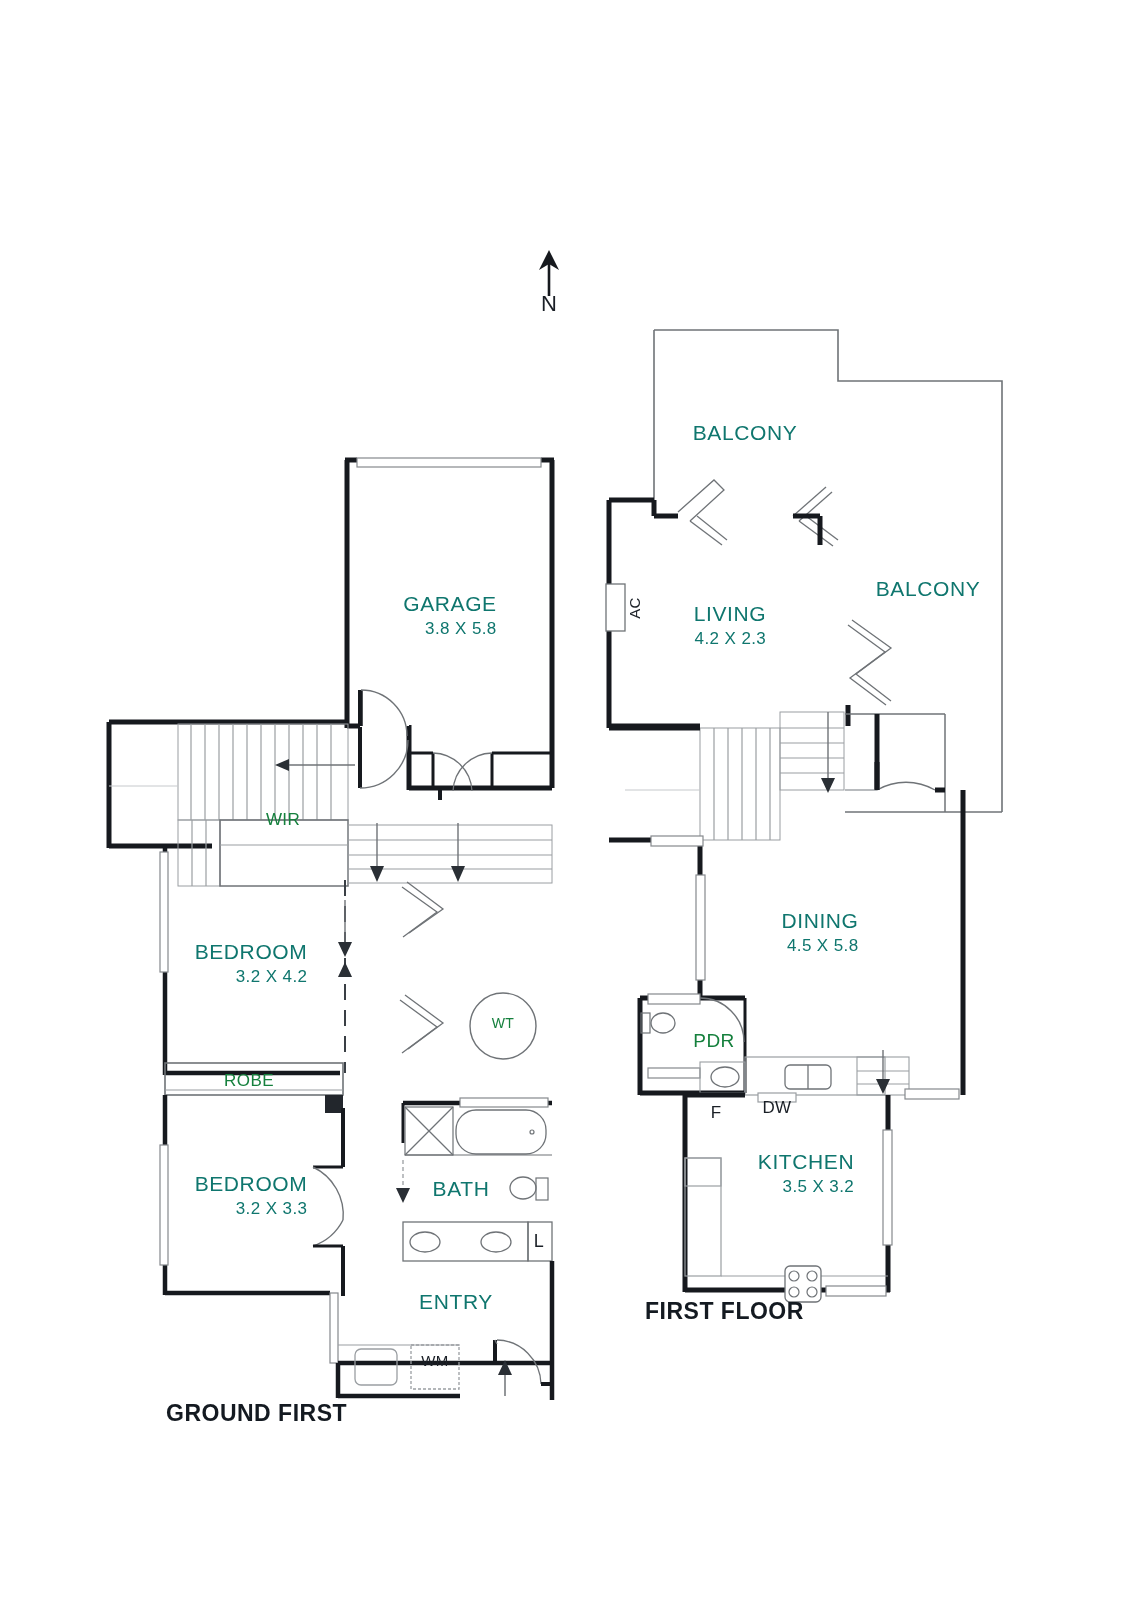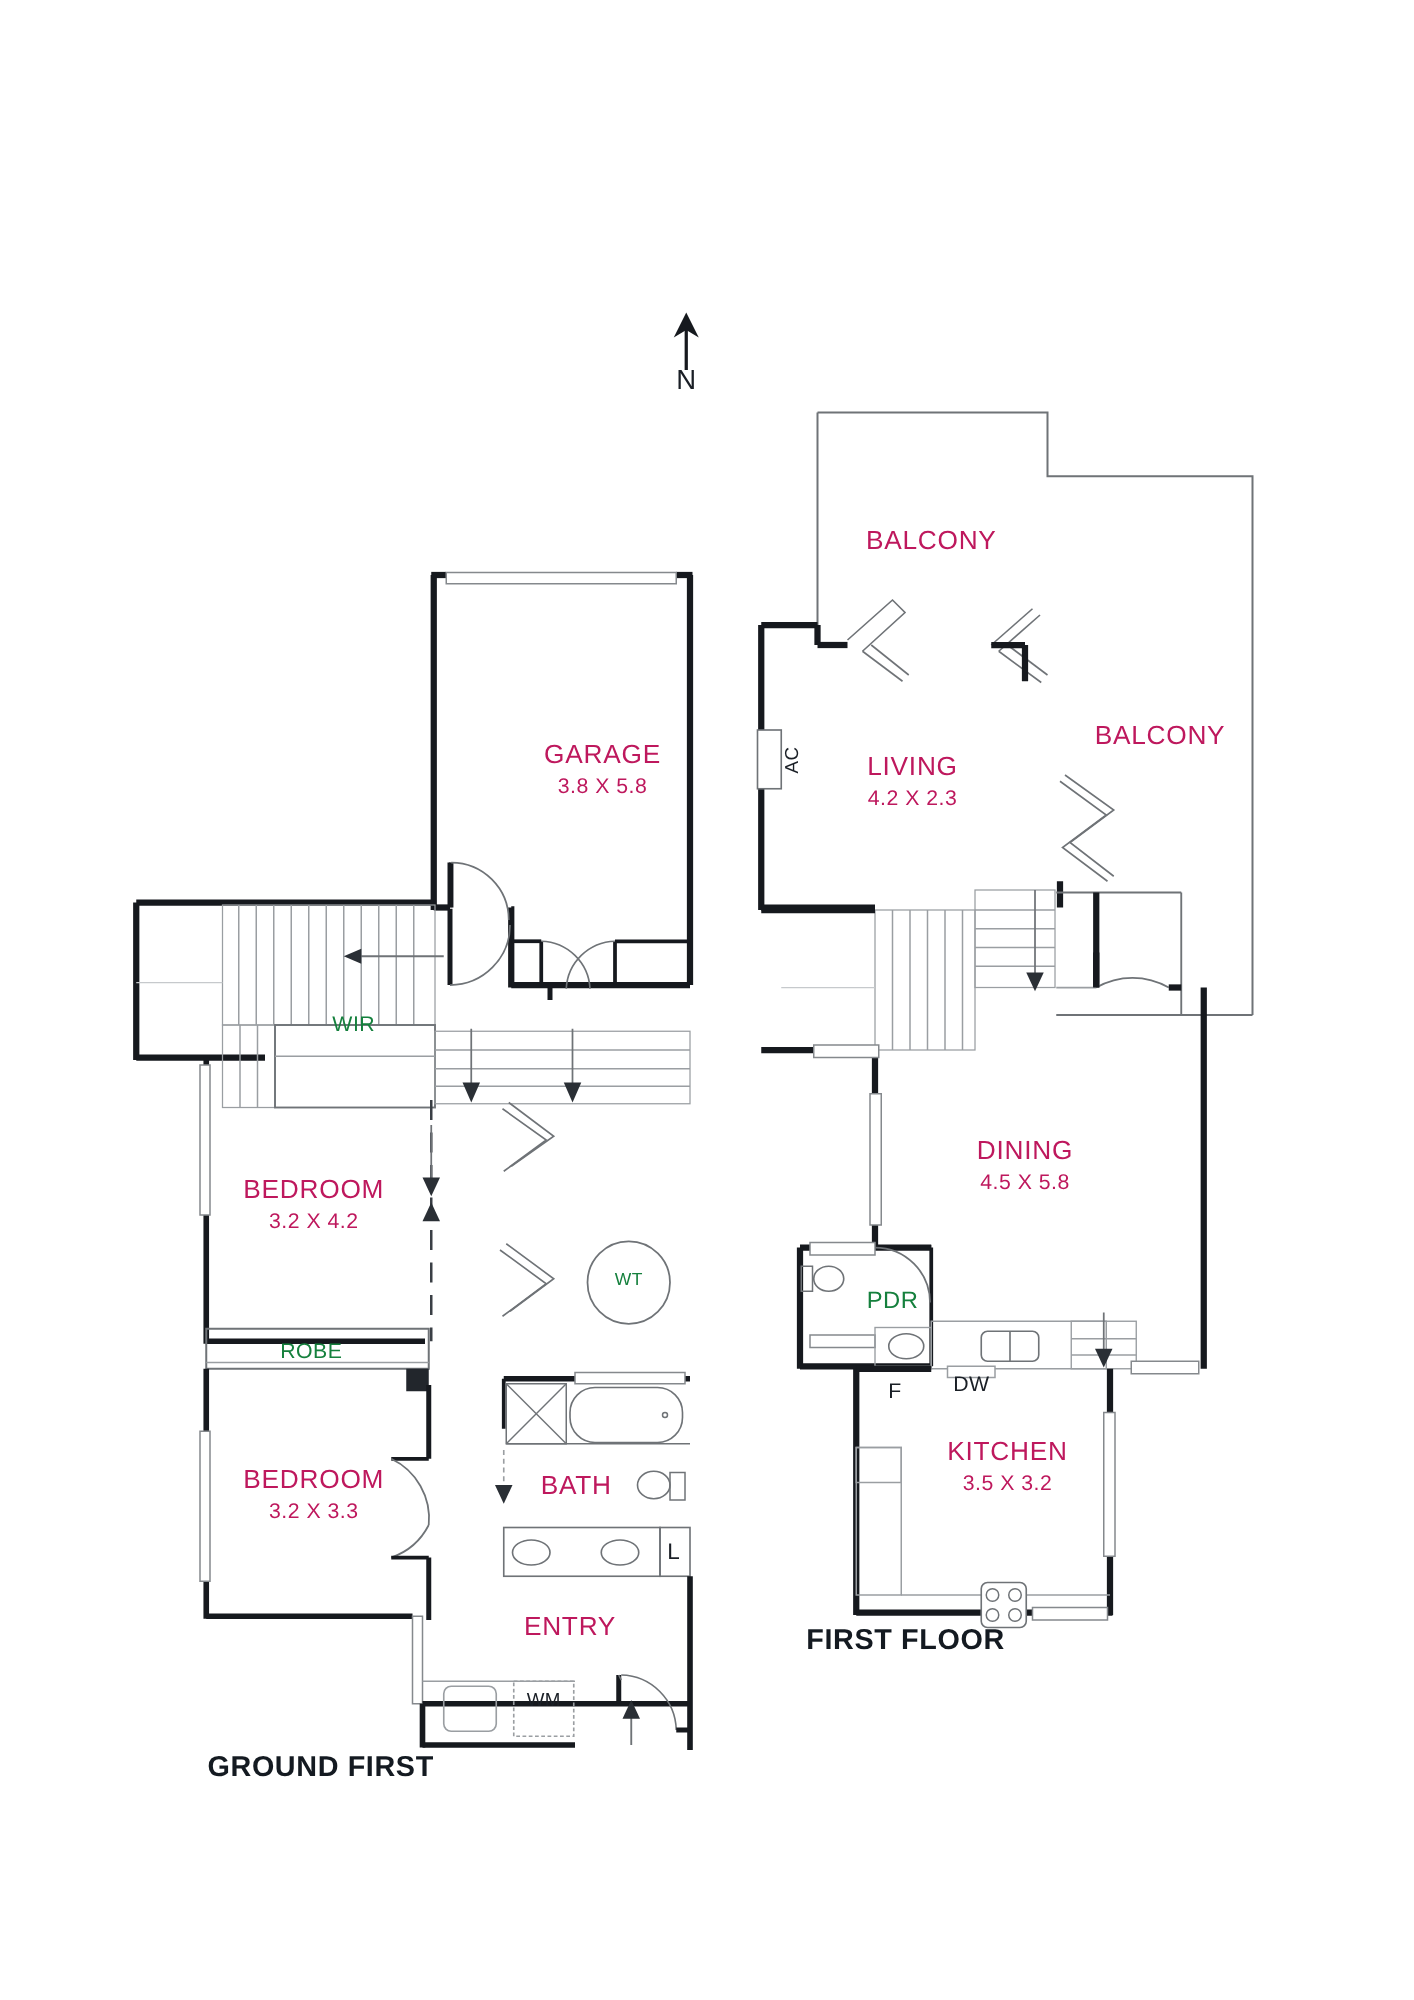--- a/index.html
+++ b/index.html
@@ -22,25 +22,25 @@
     height: 1600px;
   }
   svg.plan {
     position: absolute;
     left: 0; top: 0;
     width: 1131px;
     height: 1600px;
   }
   .room-label {
     position: absolute;
-    text-align: center;
+    text-align: right;
     font-family: "Liberation Sans", sans-serif;
     font-size: 21px;
     letter-spacing: 0.6px;
-    color: #be185d;
+    color: #0f766e;
     white-space: nowrap;
     transform: translateX(-50%);
     line-height: 1.32;
   }
   .room-label .dims {
     display: block;
     font-size: 17px;
     letter-spacing: 0.4px;
   }
   .small-label {
@@ -412,21 +412,21 @@
         <circle cx="812" cy="1292" r="5" fill="none" stroke="#6f7377" stroke-width="1.2"></circle>
 
         <rect x="883" y="1130" width="9" height="115" fill="#ffffff" stroke="#85898d" stroke-width="1.2"></rect>
         <rect x="826" y="1286" width="60" height="10" fill="#ffffff" stroke="#85898d" stroke-width="1.2"></rect>
       </g>
     </g>
   </svg>
 
   <div class="north-letter" style="left:549px; top:291px;">N</div>
 
-  <div class="room-label" style="left:450px; top:590px;margin-left:32px;">
+  <div class="room-label" style="left:450px; top:590px;">
     <span>GARAGE</span>
     <span class="dims">3.8 X 5.8</span>
   </div>
 
   <div class="small-label" style="left:283px; top:810px;">WIR</div>
 
   <div class="room-label" style="left:251px; top:938px;">
     <span>BEDROOM</span>
     <span class="dims">3.2 X 4.2</span>
   </div>

